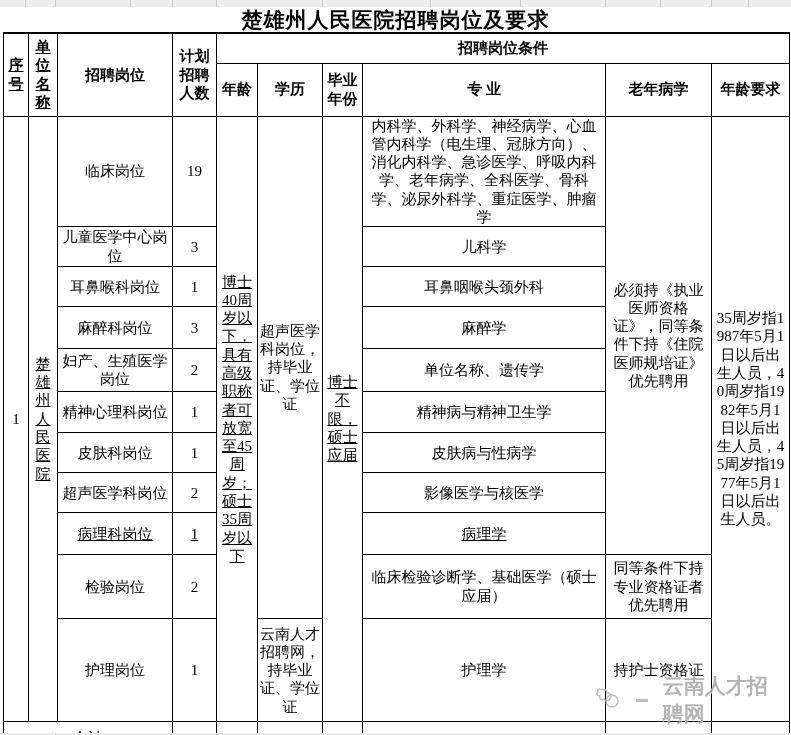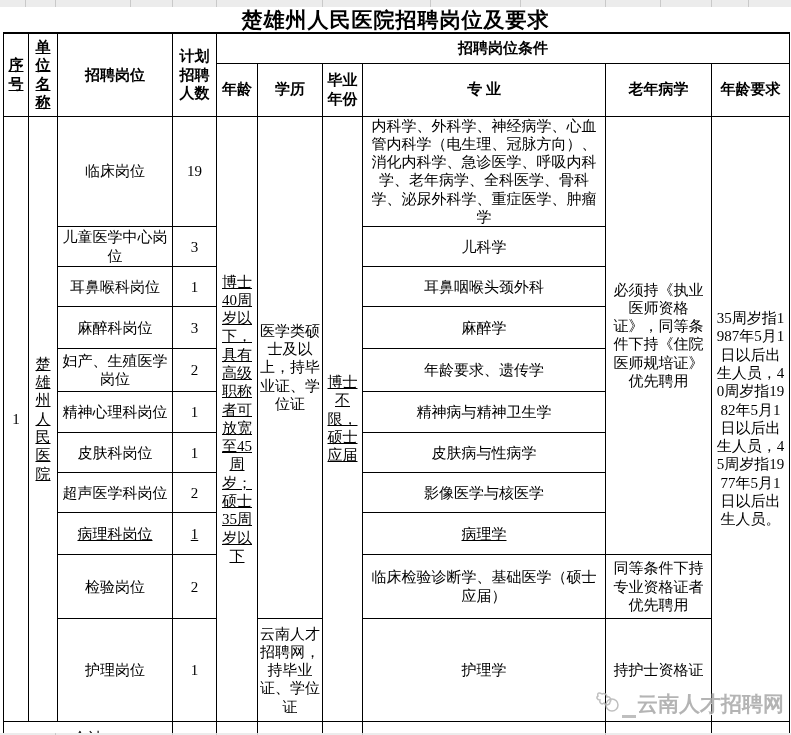--- a/index.html
+++ b/index.html
@@ -23,21 +23,21 @@
   th{font-weight:bold;}
   .hr1{height:30px;} .hr2{height:53px;}
   .r1{height:90px;} .r2{height:40px;} .r3{height:40px;} .r4{height:42px;}
   .r5{height:43px;} .r6{height:41px;} .r7{height:40px;} .r8{height:40px;}
   .r9{height:42px;text-decoration:underline;} .r10{height:64px;} .r11{height:103px;} .rt{height:33px;}
   .major-long{ text-align:left;font-size:15px;line-height:15.5px;padding:0 1px;}
   .left-al{ text-align:left;padding:0 3px;margin-top:40px;}
   .vtext{line-height:1.35;text-decoration:underline;}
   
   .watermark{position:absolute;top:682px;left:596px;width:190px;height:36px;
-    display:flex;align-items:flex-end;gap:0;color:#a8a8a8;
+    display:flex;align-items:center;gap:14px;color:#a8a8a8;
     font-family:"Liberation Sans","DejaVu Sans",sans-serif;
     font-weight:bold;font-size:21px;letter-spacing:0px;opacity:.85;
     text-shadow:0 1px 0 #ffffff;pointer-events:none;}
   .watermark .dash{width:14px;height:3px;background:#b5b5b5;margin-right:1px;}
 </style>
 </head>
 <body>
 
 <div class="sheet">
 
@@ -90,21 +90,21 @@
         <th>年龄要求</th>
       </tr>
     </thead>
     <tbody>
       <tr class="r1">
         <td rowspan="11">1</td>
         <td rowspan="11" class="vtext">楚雄州人民医院</td>
         <td>临床岗位</td>
         <td>19</td>
         <td rowspan="11" class="vtext">博士40周岁以下，具有高级职称者可放宽至45周岁；硕士35周岁以下</td>
-        <td rowspan="10">医学类硕士及以上，持毕业证、学位证</td>
+        <td rowspan="10">超声医学科岗位，持毕业证、学位证</td>
         <td rowspan="11" class="vtext">博士不限，硕士应届</td>
         <td class="major-long">内科学、外科学、神经病学、心血管内科学（电生理、冠脉方向）、消化内科学、急诊医学、呼吸内科学、老年病学、全科医学、骨科学、泌尿外科学、重症医学、肿瘤学</td>
         <td rowspan="9" class="left-al">必须持《执业医师资格证》，同等条件下持《住院医师规培证》优先聘用</td>
         <td rowspan="11" class="left-al">35周岁指1987年5月1日以后出生人员，40周岁指1982年5月1日以后出生人员，45周岁指1977年5月1日以后出生人员。</td>
       </tr>
       <tr class="r2">
         <td>儿童医学中心岗位</td>
         <td>3</td>
         <td>儿科学</td>
       </tr>
@@ -114,21 +114,21 @@
         <td>耳鼻咽喉头颈外科</td>
       </tr>
       <tr class="r4">
         <td>麻醉科岗位</td>
         <td>3</td>
         <td>麻醉学</td>
       </tr>
       <tr class="r5">
         <td>妇产、生殖医学岗位</td>
         <td>2</td>
-        <td>年龄要求、遗传学</td>
+        <td>单位名称、遗传学</td>
       </tr>
       <tr class="r6">
         <td>精神心理科岗位</td>
         <td>1</td>
         <td>精神病与精神卫生学</td>
       </tr>
       <tr class="r7">
         <td>皮肤科岗位</td>
         <td>1</td>
         <td>皮肤病与性病学</td>

